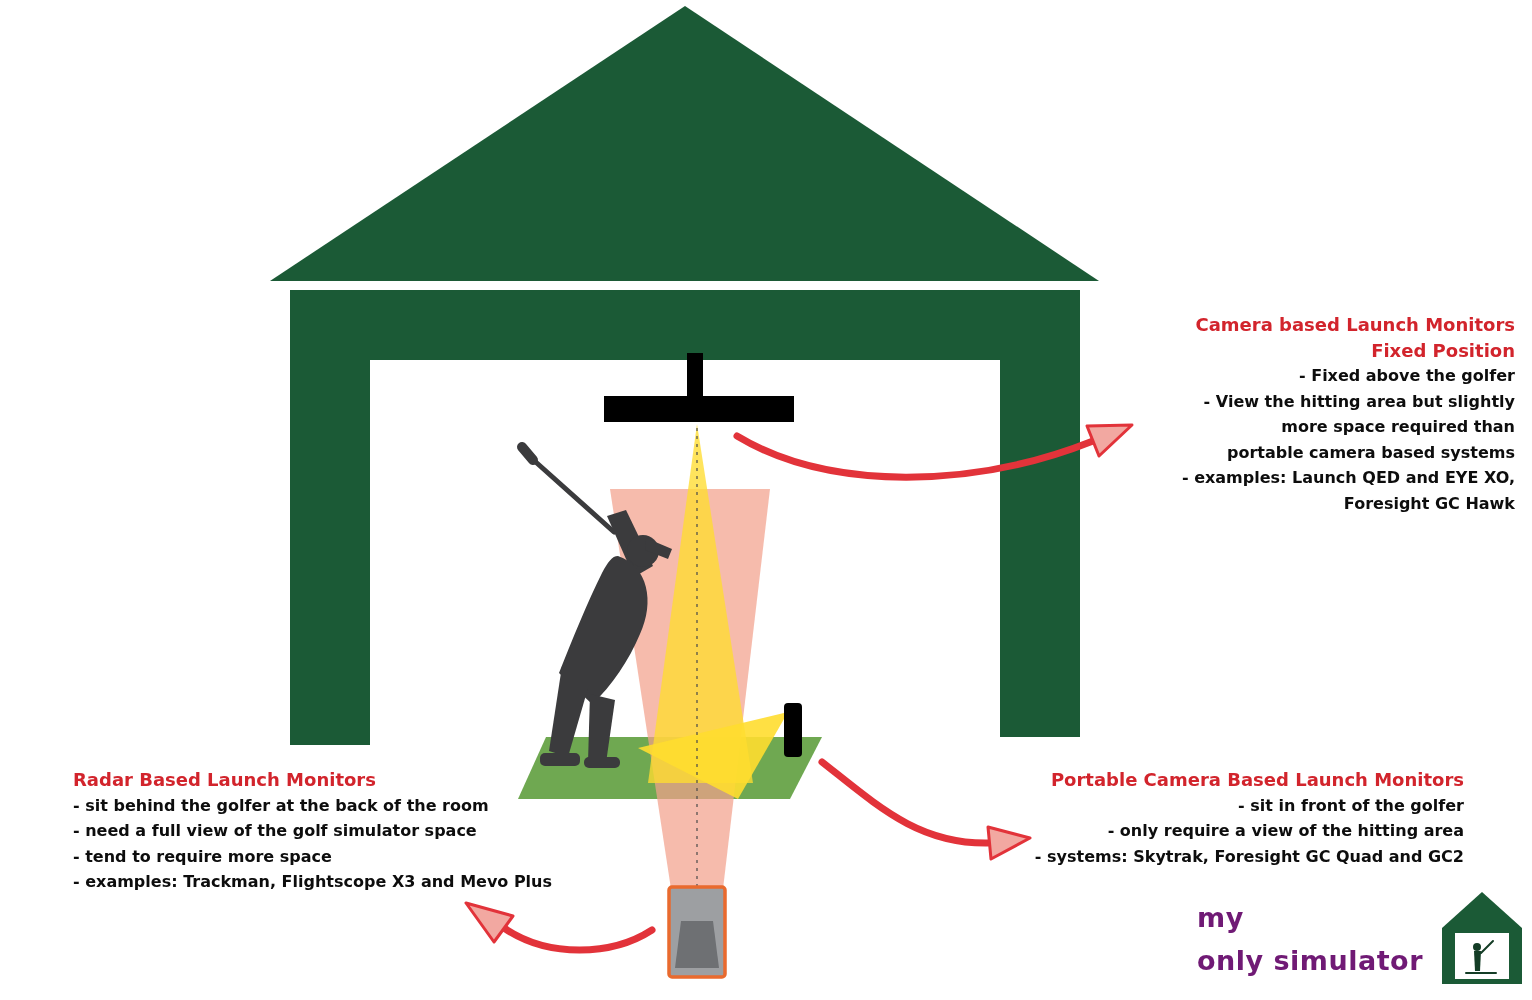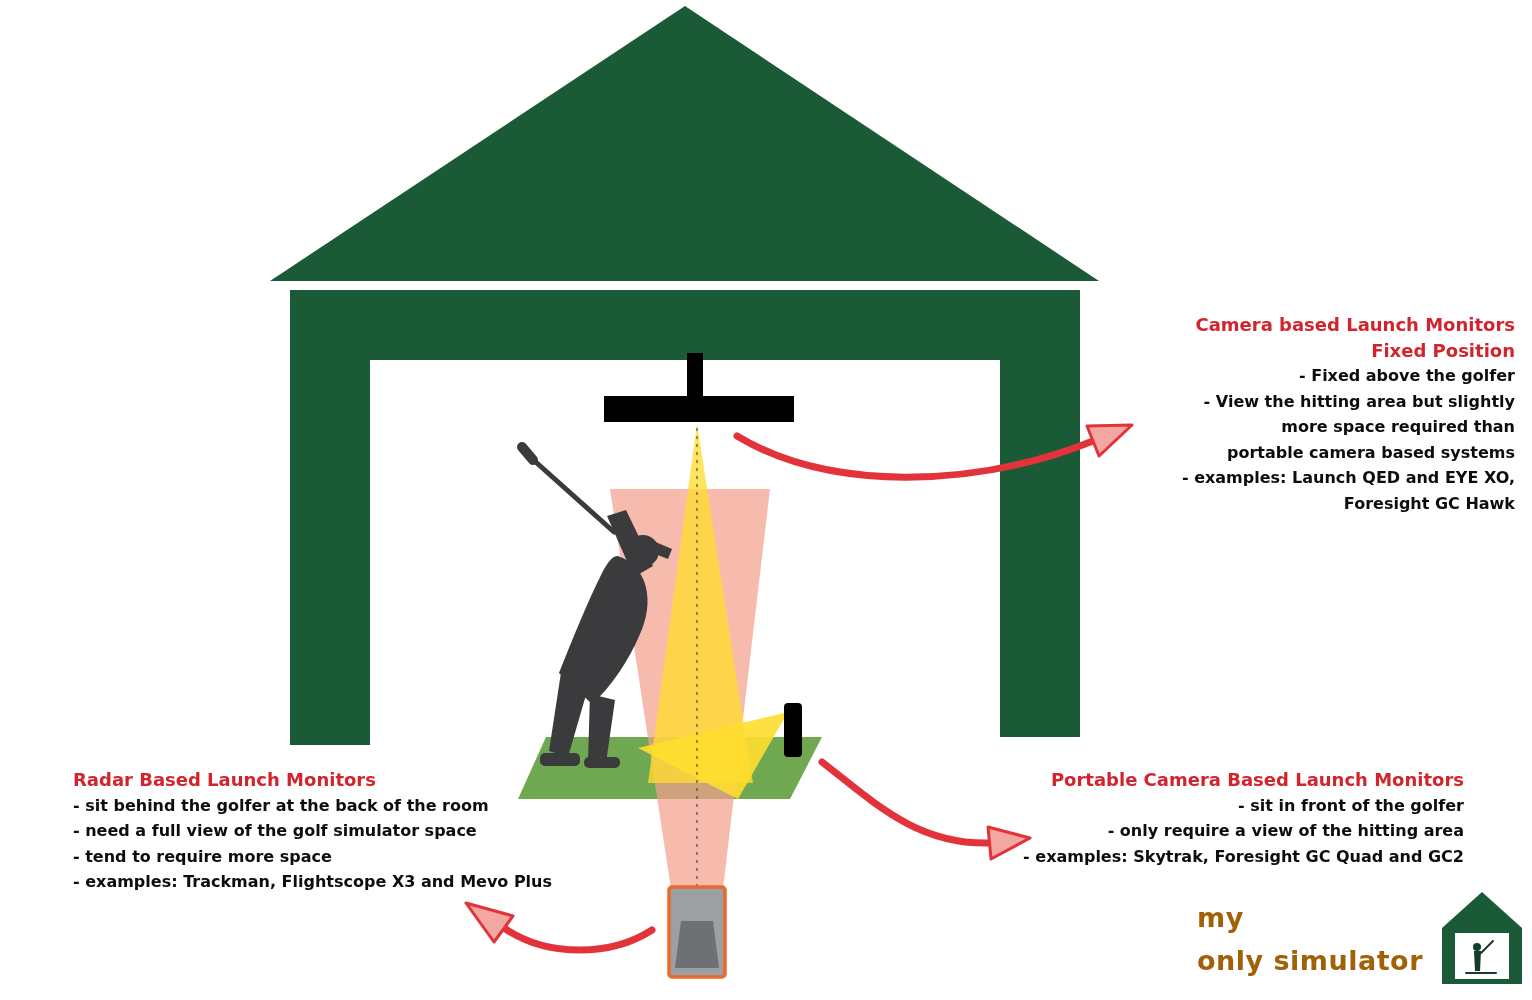--- a/index.html
+++ b/index.html
@@ -34,21 +34,21 @@
   }
   .block-title{color:var(--c-red);font-size:18px;}
   .align-right{text-align:right;}
   .align-left{text-align:left;}
 
   #fixed-block{top:312px;right:17px;}
   #radar-block{top:767px;left:25px;margin-left:48px;}
   #portable-block{top:767px;right:68px;margin-left:8px;}
 
   #logo-text{
-    position:absolute;left:1197px;top:896px;color:#a16207;
+    position:absolute;left:1197px;top:896px;color:#701a75;
     font-weight:bold;font-size:27px;line-height:43px;letter-spacing:.5px;
   }
 </style>
 </head>
 <body>
 
 <div id="canvas">
 
   <svg class="svg-layer" viewBox="0 0 1532 1000">
 
@@ -129,21 +129,21 @@
     <div>- sit behind the golfer at the back of the room</div>
     <div>- need a full view of the golf simulator space</div>
     <div>- tend to require more space</div>
     <div>- examples: Trackman, Flightscope X3 and Mevo Plus</div>
   </div>
 
   <div id="portable-block" class="textblock align-right">
     <div class="block-title">Portable Camera Based Launch Monitors</div>
     <div>- sit in front of the golfer</div>
     <div>- only require a view of the hitting area</div>
-    <div>- examples: Skytrak, Foresight GC Quad and GC2</div>
+    <div>- systems: Skytrak, Foresight GC Quad and GC2</div>
   </div>
 
   <div id="logo-text">
     <div>my</div>
     <div>only simulator</div>
   </div>
 
 </div>
 
 </body></html>

